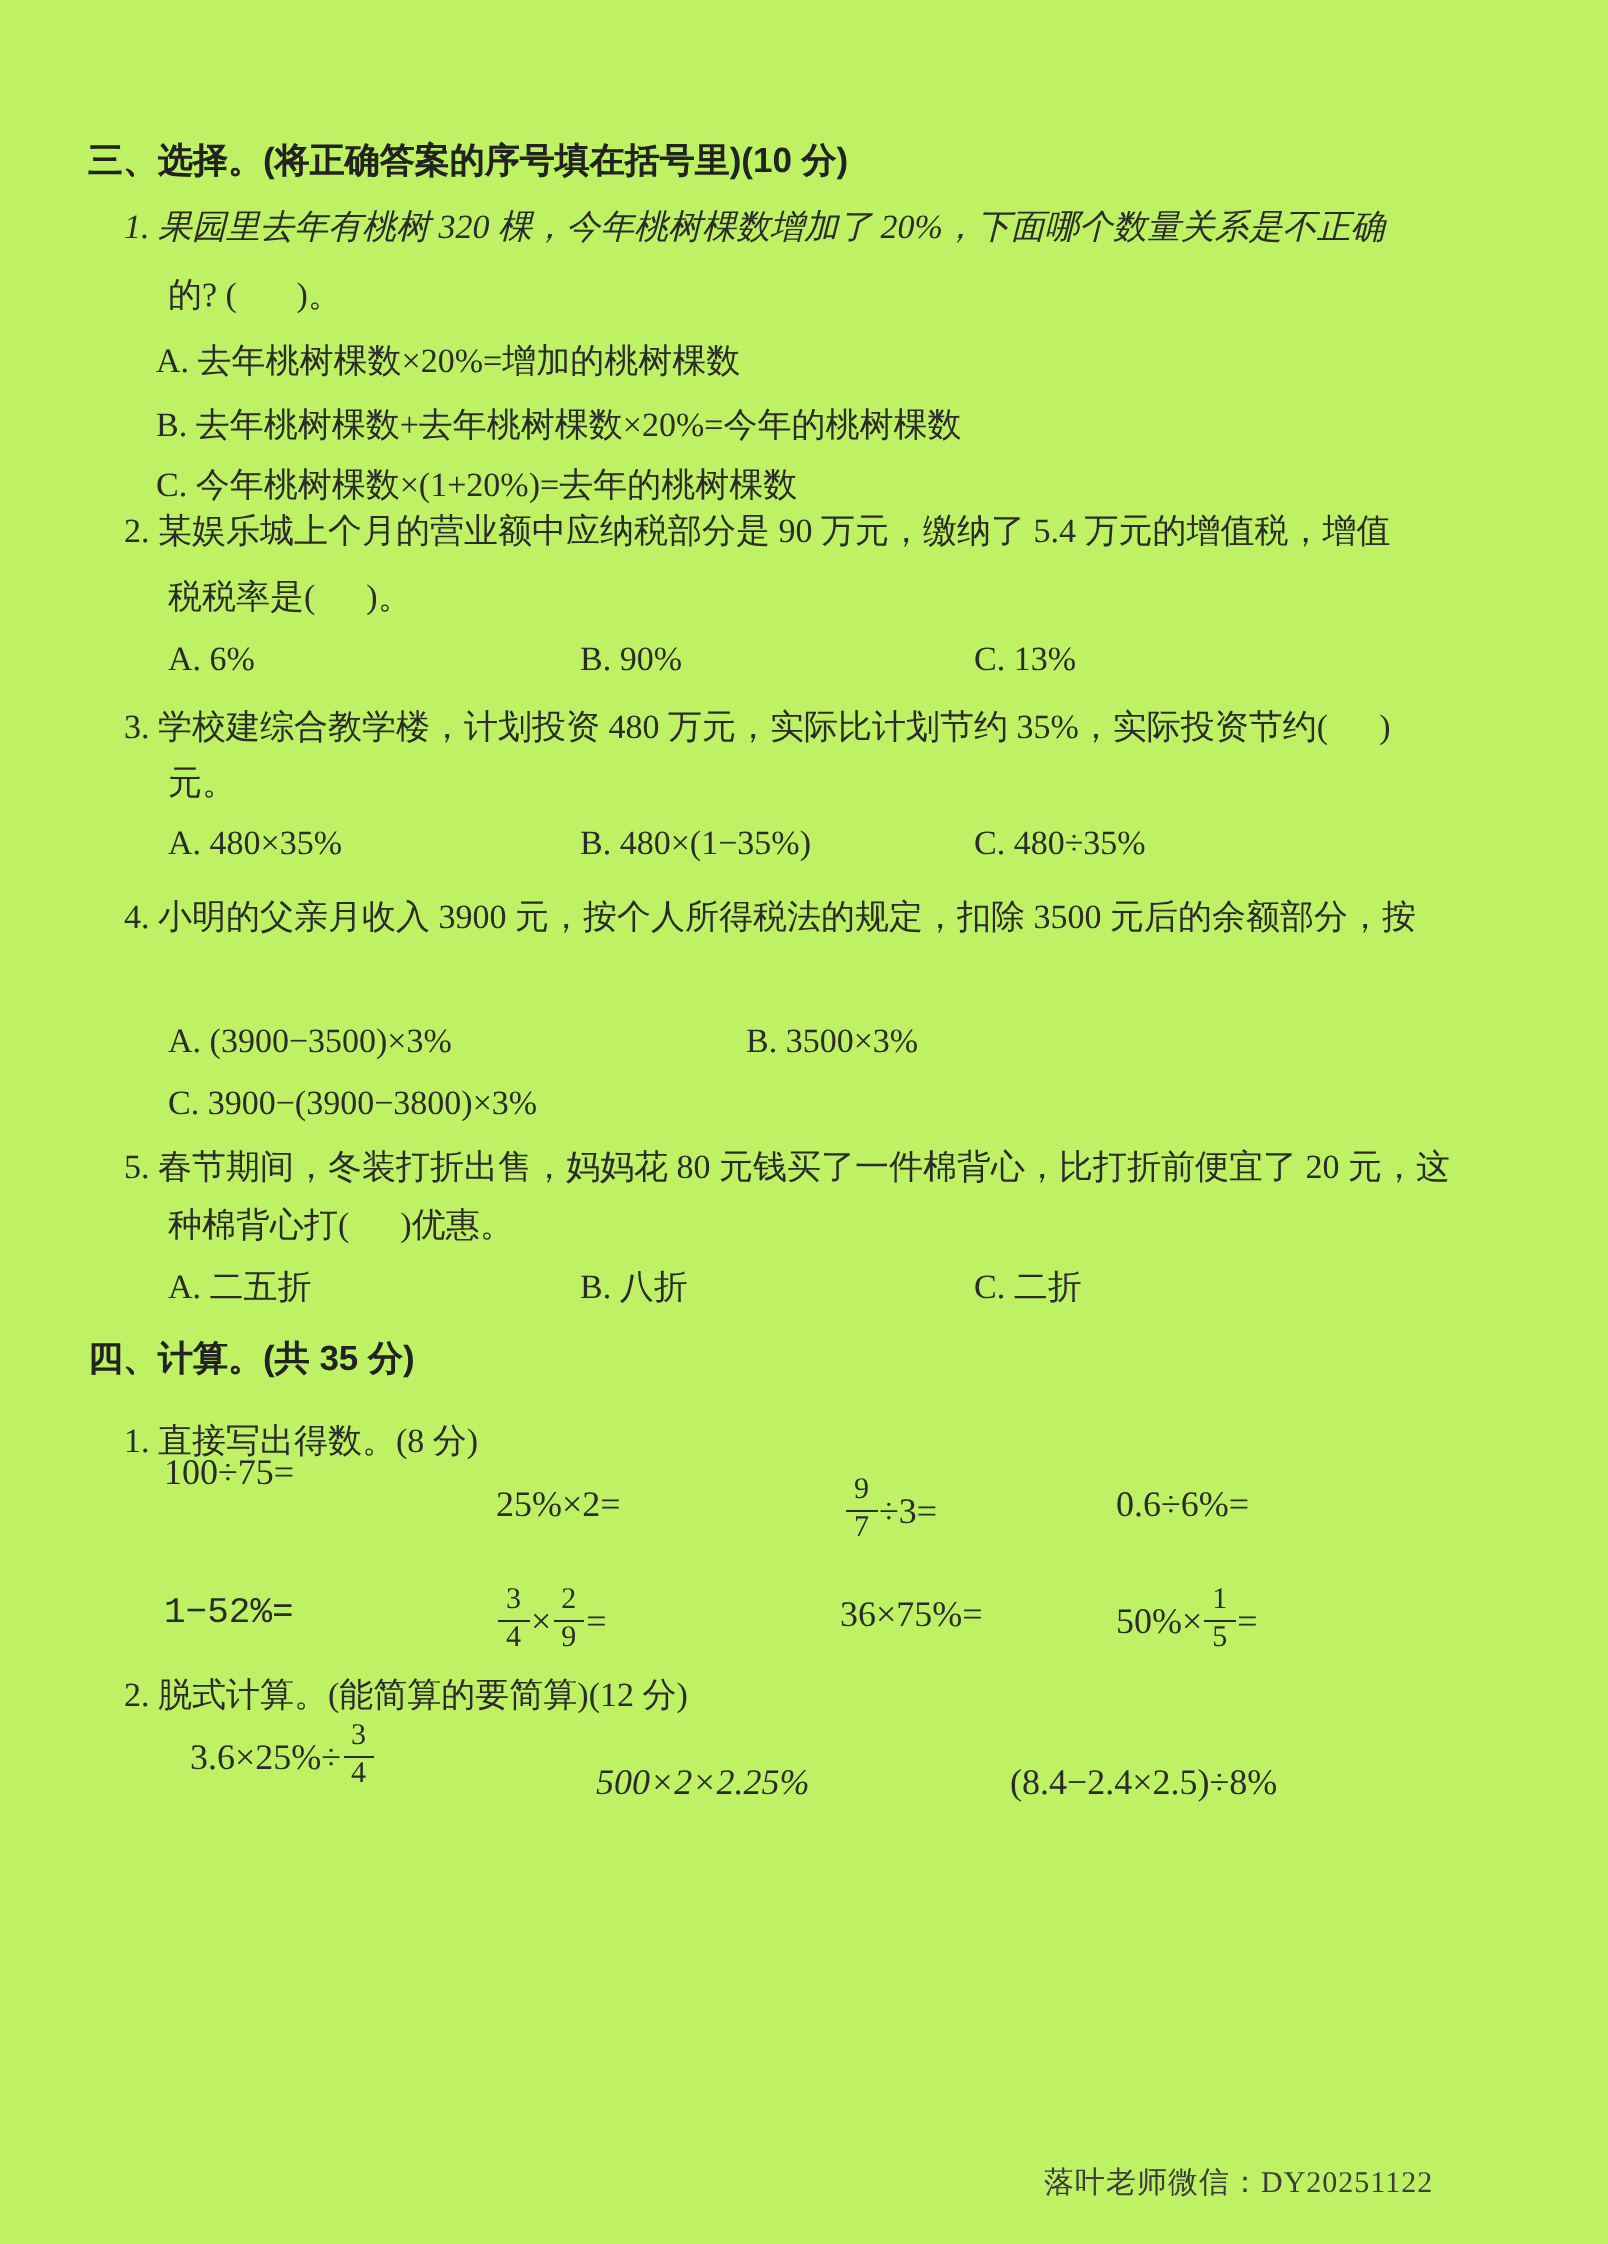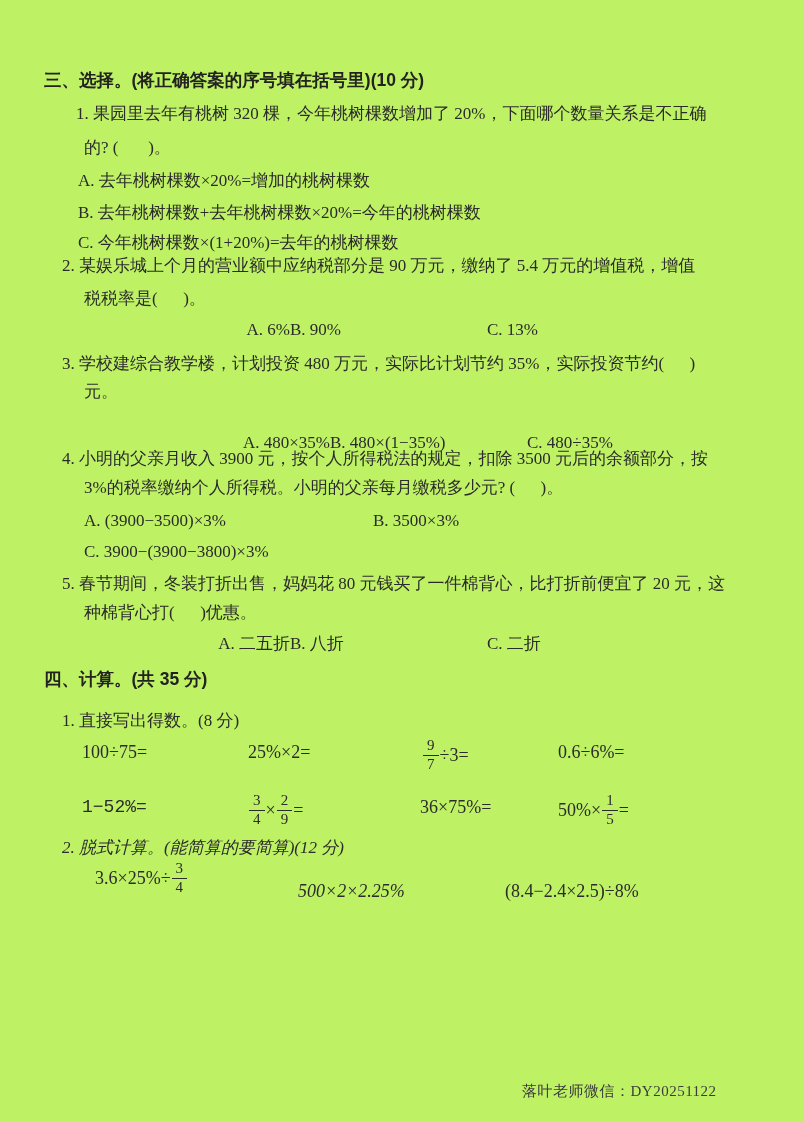--- a/index.html
+++ b/index.html
@@ -20,21 +20,21 @@
     line-height:24px;
     color:#2b2b2b;
   }
   .heading {
     font-family:"Liberation Sans","DejaVu Sans",sans-serif;
     font-weight:bold;
     font-size:17.5px;
     color:#222220;
   }
   .optrow { display:flex; }
-  .optrow .c1 { display:inline-block; width:206px;text-align:right; }
+  .optrow .c1 { display:inline-block; width:206px; }
   .optrow .c2 { display:inline-block; width:197px; }
   .optrow .c1w { display:inline-block; width:289px; }
   .cell {
     position:absolute;
     white-space:nowrap;
     font-family:"Liberation Serif","DejaVu Serif",serif;
     font-size:18px;
     line-height:24px;
     color:#2b2b2b;
   }
@@ -56,78 +56,77 @@
     letter-spacing:0.5px;
   }
 </style>
 </head>
 <body>
 
 <div class="page">
 
   <div class="line heading" style="top:68px; left:44px;">三、选择。(将正确答案的序号填在括号里)(10 分)</div>
 
-  <div class="line" style="top:102px; left:76px;">1. 果园里去年有桃树 320 棵，今年桃树棵数增加了 20%，下面哪个数量关系是不正确</div>
+  <div class="line" style="top:102px; left:62px;font-style:italic;">1. 果园里去年有桃树 320 棵，今年桃树棵数增加了 20%，下面哪个数量关系是不正确</div>
   <div class="line" style="top:136px; left:84px;">的? (&nbsp;&nbsp;&nbsp;&nbsp;&nbsp;&nbsp;&nbsp;)。</div>
   <div class="line" style="top:169px; left:78px;">A. 去年桃树棵数×20%=增加的桃树棵数</div>
   <div class="line" style="top:201px; left:78px;">B. 去年桃树棵数+去年桃树棵数×20%=今年的桃树棵数</div>
   <div class="line" style="top:231px; left:78px;">C. 今年桃树棵数×(1+20%)=去年的桃树棵数</div>
 
   <div class="line" style="top:254px; left:62px;">2. 某娱乐城上个月的营业额中应纳税部分是 90 万元，缴纳了 5.4 万元的增值税，增值</div>
   <div class="line" style="top:287px; left:84px;">税税率是(&nbsp;&nbsp;&nbsp;&nbsp;&nbsp;&nbsp;)。</div>
   <div class="line optrow" style="top:318px; left:84px;">
     <span class="c1">A. 6%</span>
     <span class="c2">B. 90%</span>
     <span>C. 13%</span>
   </div>
 
   <div class="line" style="top:352px; left:62px;">3. 学校建综合教学楼，计划投资 480 万元，实际比计划节约 35%，实际投资节约(&nbsp;&nbsp;&nbsp;&nbsp;&nbsp;&nbsp;)</div>
   <div class="line" style="top:380px; left:84px;">元。</div>
-  <div class="line optrow" style="top:431px; left:84px;margin-left:40px;">
+  <div class="line optrow" style="top:410px; left:84px;">
     <span class="c1">A. 480×35%</span>
     <span class="c2">B. 480×(1−35%)</span>
     <span>C. 480÷35%</span>
   </div>
 
   <div class="line" style="top:447px; left:62px;">4. 小明的父亲月收入 3900 元，按个人所得税法的规定，扣除 3500 元后的余额部分，按</div>
-  <div class="line" style="top:476px; left:84px;">3%的税率缴纳个人所得税。小明的父亲每月缴税多少元? (&nbsp;&nbsp;&nbsp;&nbsp;&nbsp;&nbsp;)。</div>
   <div class="line optrow" style="top:509px; left:84px;">
     <span class="c1w">A. (3900−3500)×3%</span>
     <span>B. 3500×3%</span>
   </div>
   <div class="line" style="top:540px; left:84px;">C. 3900−(3900−3800)×3%</div>
 
   <div class="line" style="top:572px; left:62px;">5. 春节期间，冬装打折出售，妈妈花 80 元钱买了一件棉背心，比打折前便宜了 20 元，这</div>
   <div class="line" style="top:601px; left:84px;">种棉背心打(&nbsp;&nbsp;&nbsp;&nbsp;&nbsp;&nbsp;)优惠。</div>
   <div class="line optrow" style="top:632px; left:84px;">
     <span class="c1">A. 二五折</span>
     <span class="c2">B. 八折</span>
     <span>C. 二折</span>
   </div>
 
   <div class="line heading" style="top:667px; left:44px;">四、计算。(共 35 分)</div>
   <div class="line" style="top:697px; left:62px;margin-top:12px;">1. 直接写出得数。(8 分)</div>
 
-  <div class="cell" style="top:740px; left:82px;">100÷75=</div>
+  <div class="cell" style="top:724px; left:82px;">100÷75=</div>
   <div class="cell" style="top:740px; left:248px;">25%×2=</div>
   <div class="cell" style="top:740px; left:422px;">
     <span class="frac"><span class="fnum">9</span><span class="fden">7</span></span><span>÷3=</span>
   </div>
   <div class="cell" style="top:740px; left:558px;">0.6÷6%=</div>
 
   <div class="cell" style="top:795px; left:82px;font-family:Liberation Mono, monospace;">1−52%=</div>
   <div class="cell" style="top:795px; left:248px;">
     <span class="frac"><span class="fnum">3</span><span class="fden">4</span></span><span>×</span><span class="frac"><span class="fnum">2</span><span class="fden">9</span></span><span>=</span>
   </div>
   <div class="cell" style="top:795px; left:420px;">36×75%=</div>
   <div class="cell" style="top:795px; left:558px;">
     <span>50%×</span><span class="frac"><span class="fnum">1</span><span class="fden">5</span></span><span>=</span>
   </div>
 
-  <div class="line" style="top:836px; left:62px;font-style:italic;">2. 脱式计算。(能简算的要简算)(12 分)</div>
+  <div class="line" style="top:836px; left:62px;">2. 脱式计算。(能简算的要简算)(12 分)</div>
 
   <div class="cell" style="top:851px; left:95px;margin-top:12px;">
     <span>3.6×25%÷</span><span class="frac"><span class="fnum">3</span><span class="fden">4</span></span>
   </div>
   <div class="cell" style="top:879px; left:298px;font-style:italic;">500×2×2.25%</div>
   <div class="cell" style="top:879px; left:505px;">(8.4−2.4×2.5)÷8%</div>
 
   <div class="footer" style="top:1082px; left:522px;">落叶老师微信：DY20251122</div>
 
 </div>

